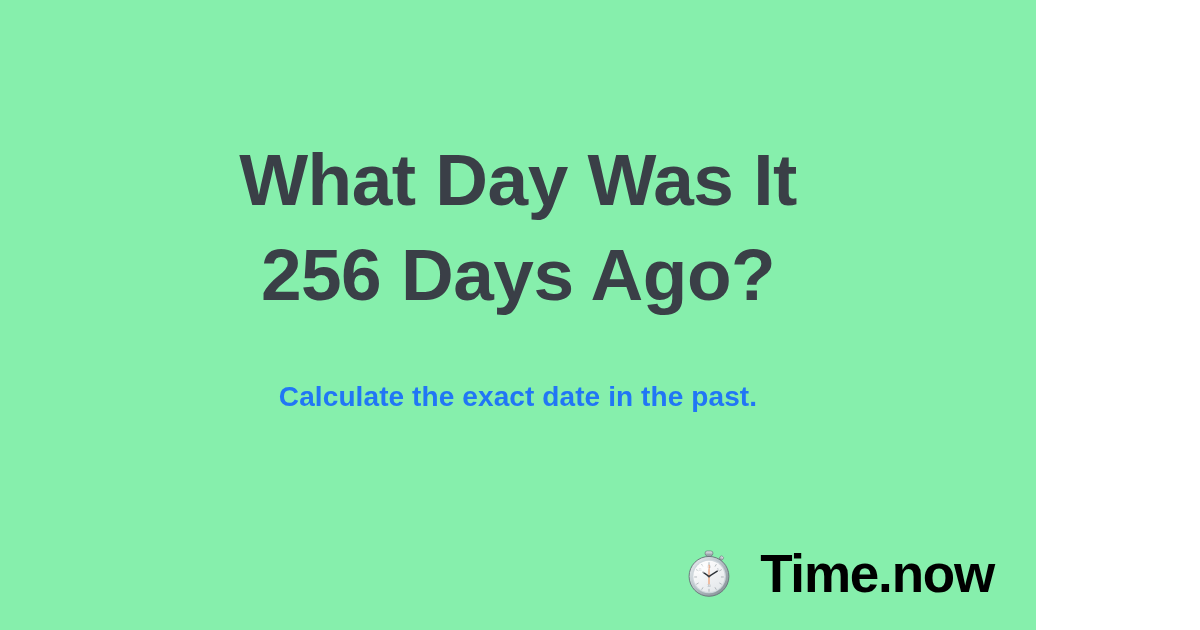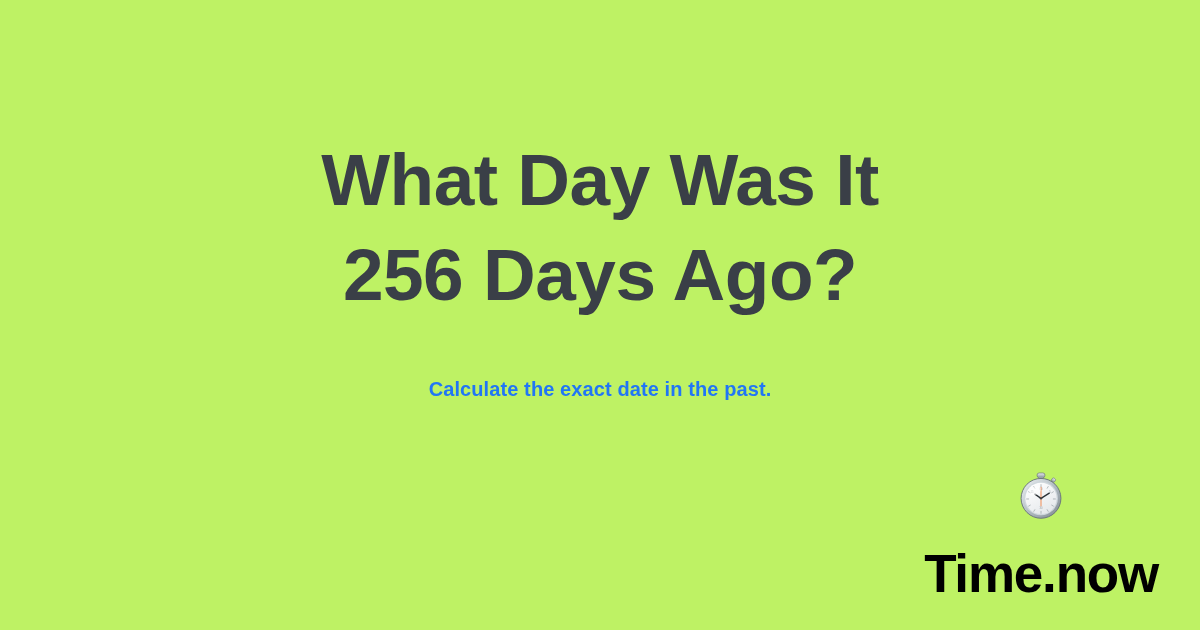--- a/index.html
+++ b/index.html
@@ -6,24 +6,24 @@
     margin: 0;
     padding: 0;
   }
 
   body {
     font-family: "Liberation Sans", sans-serif;
   }
 
   #og-card {
     position: relative;
-    width: 1200px;
+    width: 1036px;
     height: 630px;
     overflow: hidden;
-    background: #bef264;
+    background: #86efac;
     box-sizing: border-box;
   }
 
   
   .hero {
     position: absolute;
     left: 0;
     right: 0;
     top: 132px;
     text-align: center;
@@ -39,40 +39,39 @@
     letter-spacing: -0.5px;
     white-space: nowrap;
   }
 
   .headline-line {
     display: block;
   }
 
   
   .subtitle {
-    margin: 4px;
+    margin: 12px;
     padding-top: 45px;
     color: #2176f5;
     font-family: "Liberation Sans", sans-serif;
     font-weight: bold;
-    font-size: 20px;
+    font-size: 28px;
     line-height: 36px;
     letter-spacing: 0.1px;
     white-space: nowrap;
   }
 
   
   .brand {
     position: absolute;
     right: 42px;
     bottom: 30px;
     display: flex;
     align-items: center;
     gap: 26px;
-    flex-direction: column;
   }
 
   .brand-mark {
     width: 50px;
     height: 50px;
     flex: 0 0 auto;
     display: block;
   }
 
   .brand-name {

